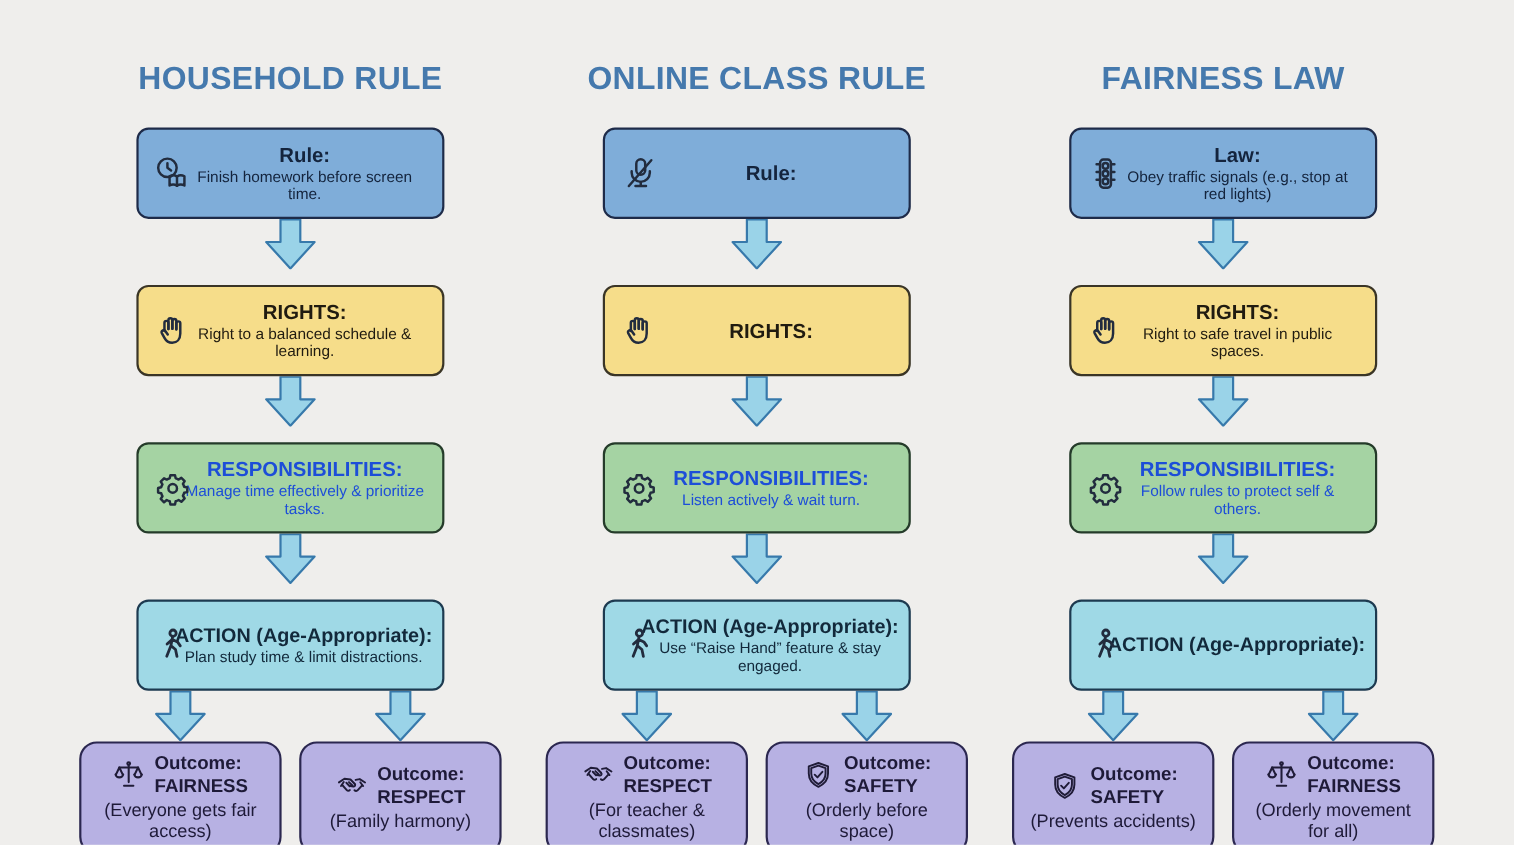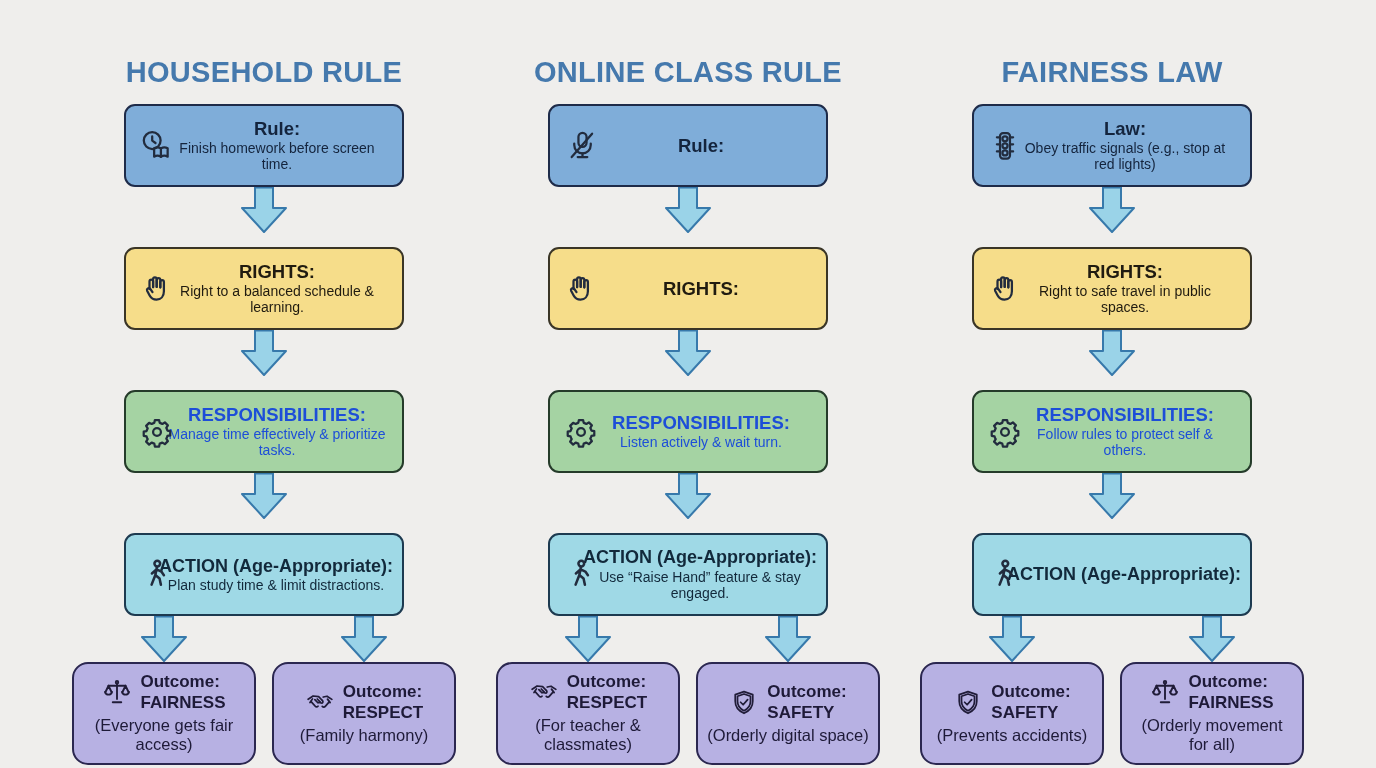--- a/index.html
+++ b/index.html
@@ -5,21 +5,21 @@
   html,body{margin:0;padding:0;}
   body{
     width:1376px;height:768px;overflow:hidden;
     background:#efeeec;
     font-family:"Liberation Sans", sans-serif;
     -webkit-font-smoothing:antialiased;
   }
   .canvas{display:flex;justify-content:center;}
   .column{width:424px;display:flex;flex-direction:column;align-items:center;}
   .col-header{
-    margin:54px 0 0;height:36px;line-height:36px;
+    margin:54px 0 12px;height:36px;line-height:36px;
     font-size:29px;font-weight:bold;color:#4579ad;letter-spacing:.3px;white-space:nowrap;
   }
   .main-box{
     position:relative;box-sizing:border-box;width:280px;min-height:83px;margin-top:14px;
     border-radius:11px;display:flex;align-items:center;justify-content:center;
     padding:8px 16px 8px 42px;text-align:center;
   }
   .main-box .icon{
     position:absolute;left:13px;top:50%;transform:translateY(-50%);
     width:36px;height:36px;
@@ -298,21 +298,21 @@
           <span class="outcome-icon"><svg viewBox="0 0 24 24" fill="none" stroke="currentColor" stroke-width="1.4" stroke-linecap="round" stroke-linejoin="round">
                 <path d="M12 2.9 19 5.3v5.3c0 4.7-2.8 7.8-7 9.6-4.2-1.8-7-4.9-7-9.6V5.3z"></path>
                 <path d="M12 4.8l5.2 1.8v4c0 3.7-2.1 6.1-5.2 7.6-3.1-1.5-5.2-3.9-5.2-7.6v-4z"></path>
                 <path d="M9.3 11.4l2 2 3.6-4.1"></path>
               </svg></span>
           <div class="outcome-titles">
             <div>Outcome:</div>
             <div>SAFETY</div>
           </div>
         </div>
-        <div class="outcome-detail">(Orderly digital space)</div>
+        <div class="outcome-detail">(Orderly before space)</div>
       </div>
     </div>
   </div>
 
   <div class="column">
     <h2 class="col-header">FAIRNESS LAW</h2>
 
     <div class="main-box rule">
       <span class="icon">
           <svg viewBox="0 0 24 24" fill="none" stroke="currentColor" stroke-width="1.5" stroke-linecap="round" stroke-linejoin="round">

